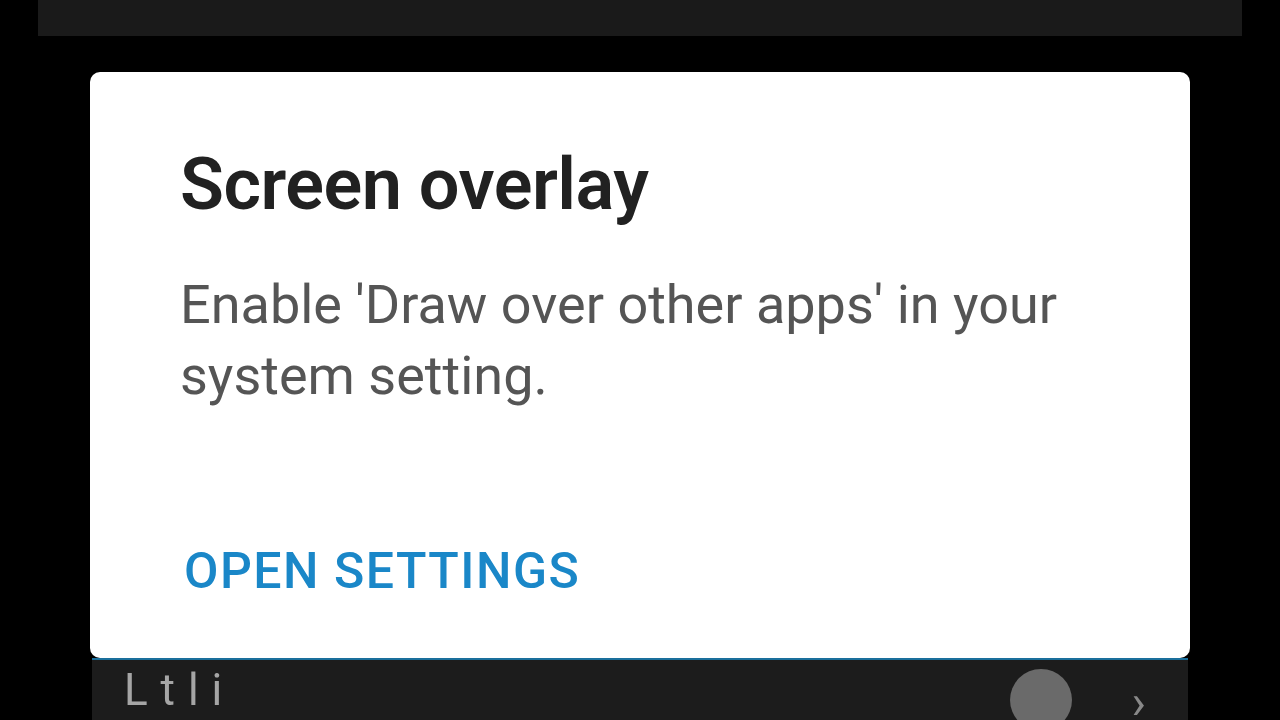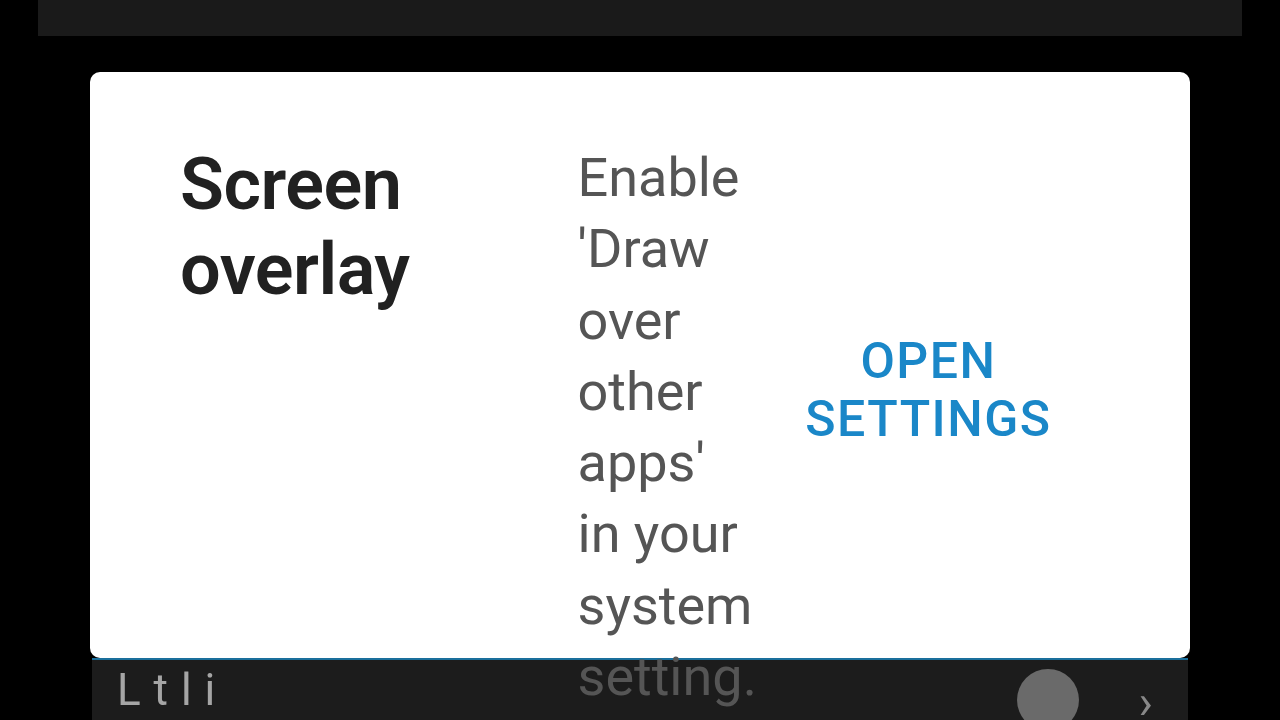--- a/index.html
+++ b/index.html
@@ -27,21 +27,21 @@
       position: absolute;
       bottom: 0;
       left: 92px;
       right: 92px;
       height: 62px;
       background: #1c1c1c;
       border-top: 2px solid #1a6f9c;
       display: flex;
       align-items: center;
       justify-content: space-between;
-      padding: 0 25px;
+      padding: 0 32px;
     }
     .bottom-text {
       color: #c8c8c8;
       font-size: 44px;
       font-weight: 400;
       opacity: 0.8;
       letter-spacing: 1px;
     }
     .bottom-right {
       display: flex;
@@ -64,39 +64,39 @@
     .dialog {
       position: absolute;
       top: 72px;
       left: 90px;
       right: 90px;
       bottom: 62px;
       background: #ffffff;
       border-radius: 10px;
       padding: 70px 90px 50px 90px;
       display: flex;
-      flex-direction: row;
+      flex-direction: column;
     }
     .dialog-title {
       color: #212121;
       font-size: 72px;
       font-weight: 600;
       margin-bottom: 42px;
       letter-spacing: -0.5px;
     }
     .dialog-message {
       color: #555555;
       font-size: 54px;
       font-weight: 400;
       line-height: 1.32;
       flex: 1;
     }
     .dialog-actions {
       display: flex;
-      justify-content: center;
+      justify-content: flex-start;
       margin-top: 30px;
     }
     .dialog-button {
       background: transparent;
       border: none;
       color: #1A87C8;
       font-size: 50px;
       font-weight: 500;
       letter-spacing: 1.5px;
       cursor: pointer;

